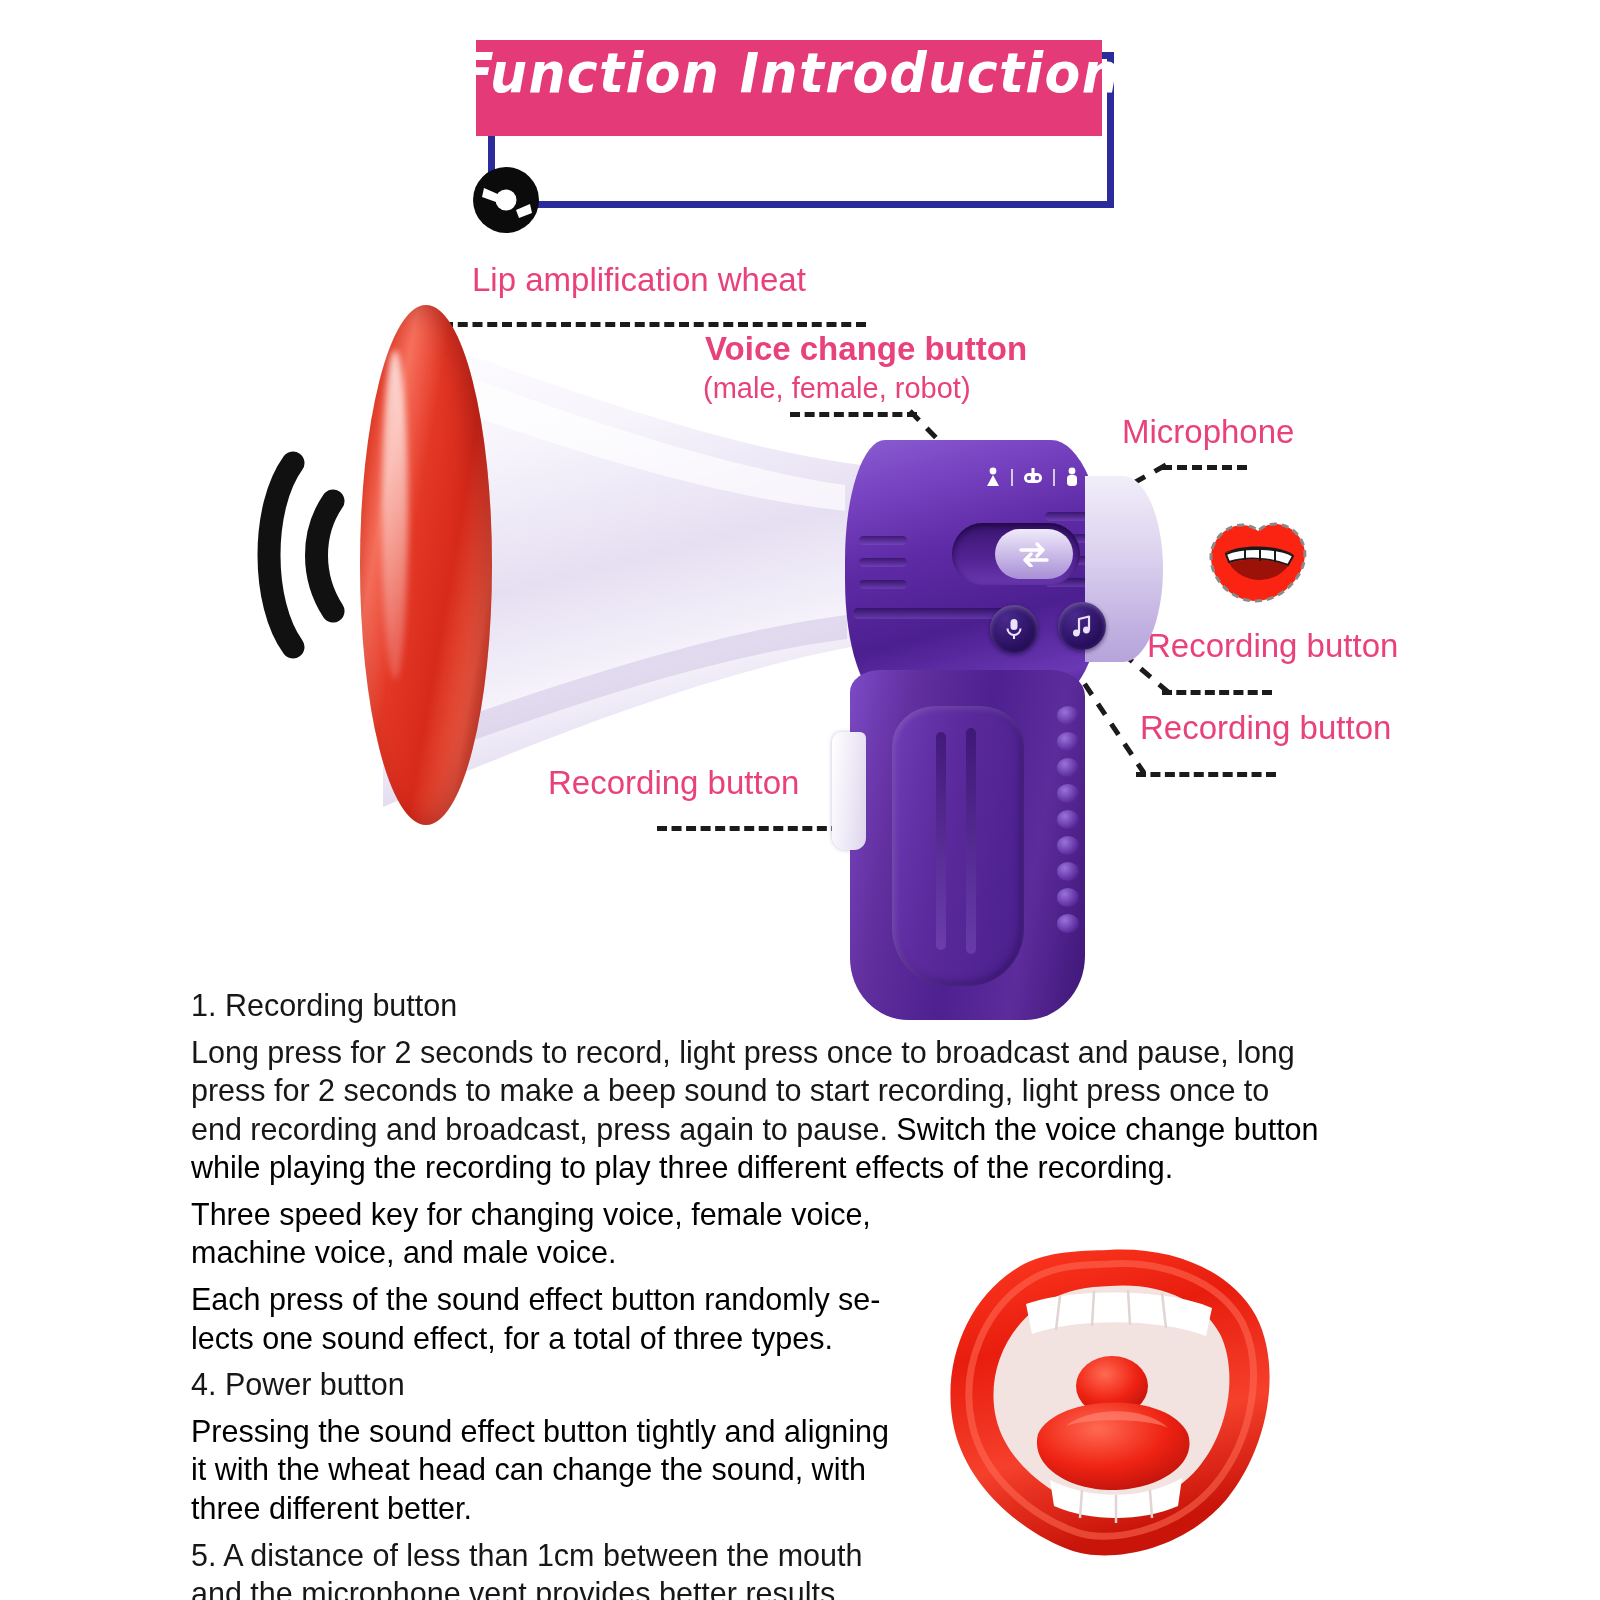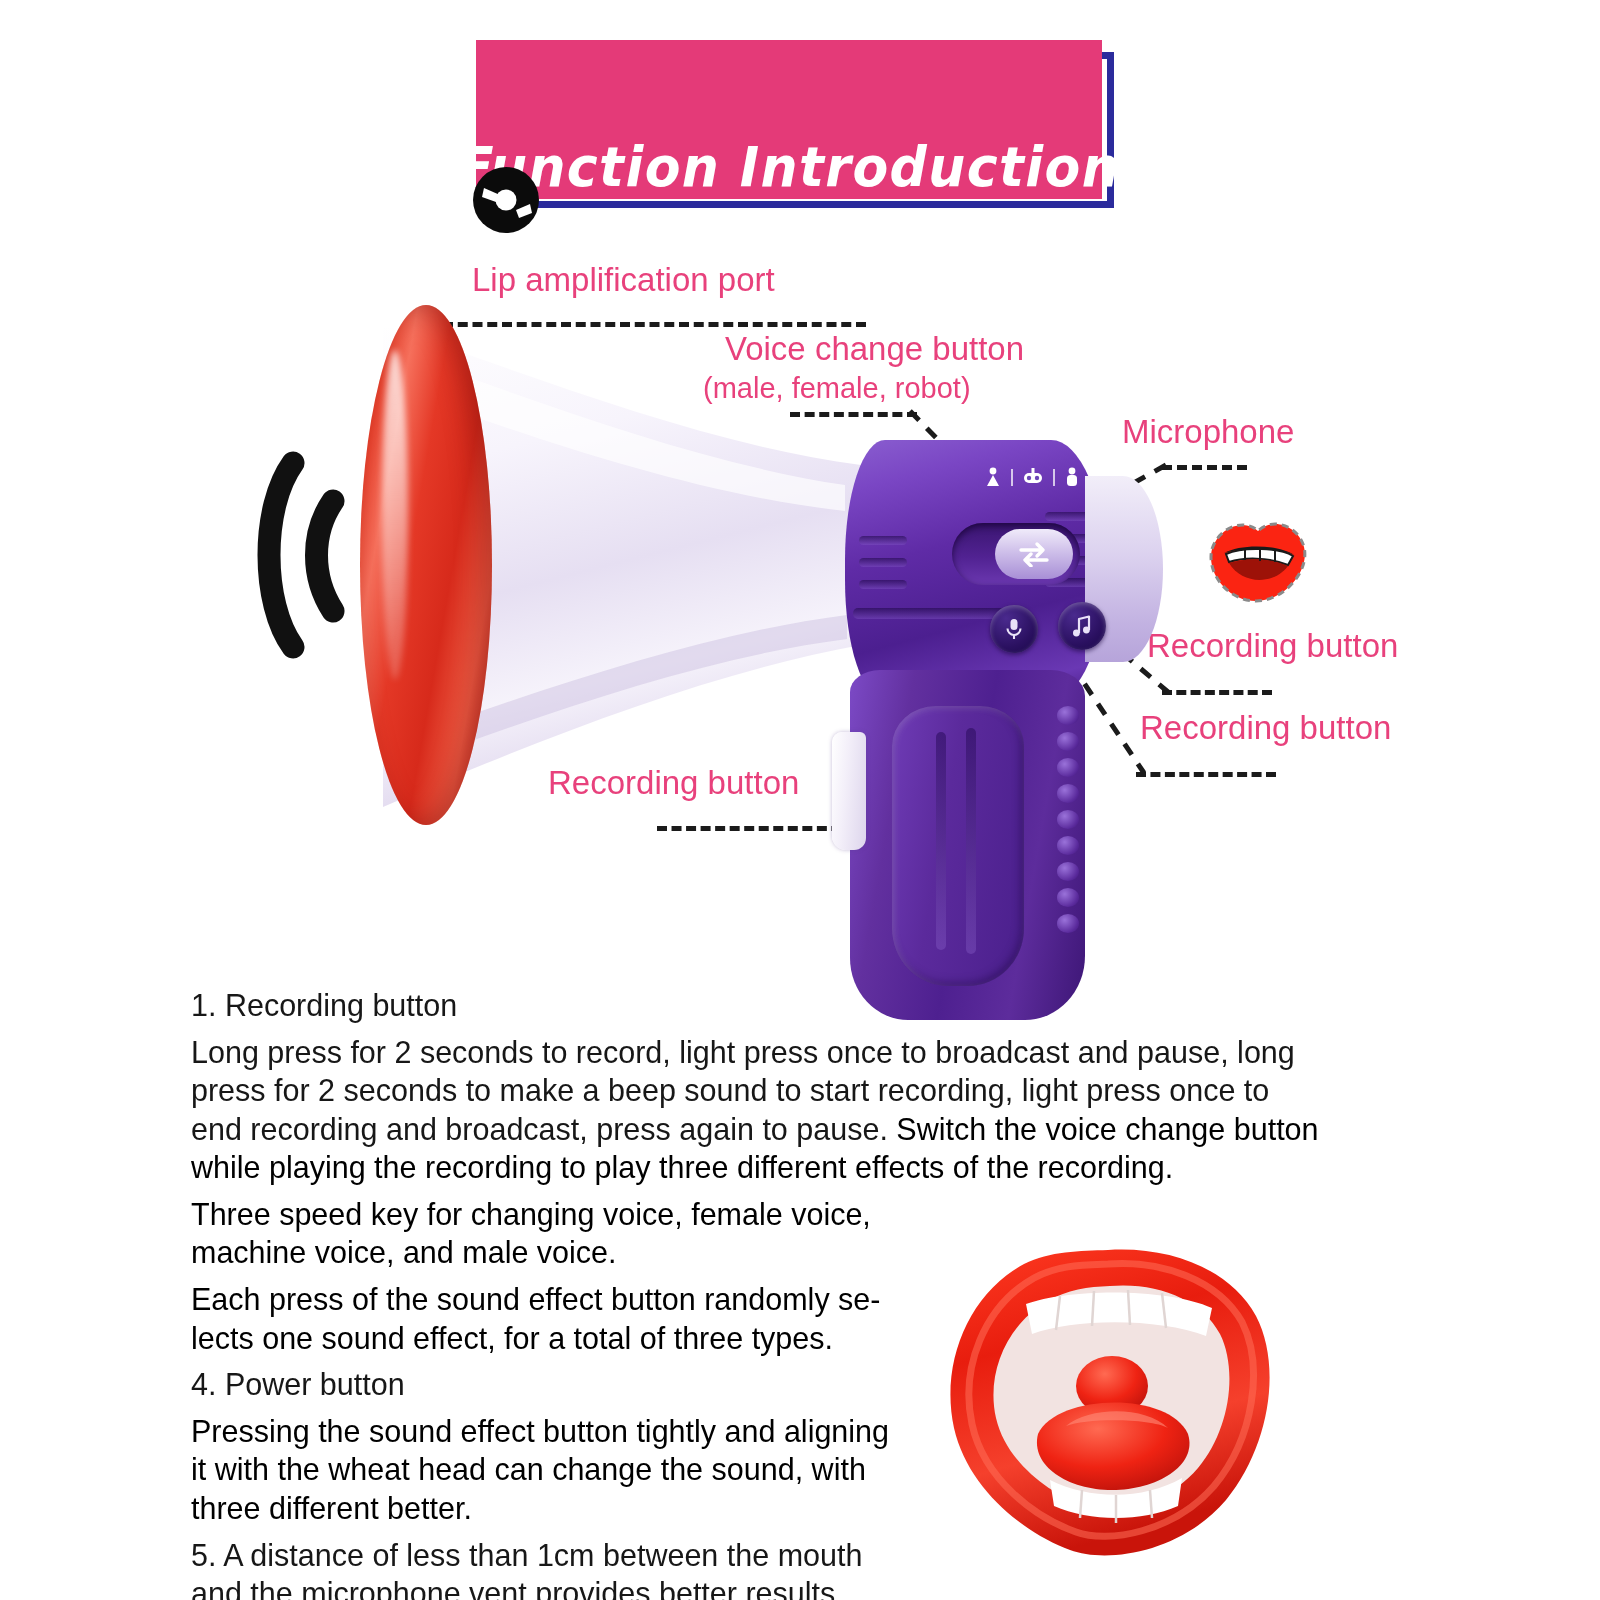--- a/index.html
+++ b/index.html
@@ -32,25 +32,25 @@
     height: 156px;
     border: 7px solid #2b2b9c;
     box-sizing: border-box;
     background: #ffffff;
   }
   #banner-fill {
     position: absolute;
     left: 6px;
     top: 4px;
     width: 626px;
-    height: 159px;
+    height: 96px;
     background: #e43a78;
     box-sizing: border-box;
     display: flex;
-    align-items: flex-end;
+    align-items: flex-start;
     justify-content: center;
   }
   #banner-title {
     color: #ffffff;
     font-size: 56px;
     font-weight: bold;
     font-style: italic;
     letter-spacing: 1.5px;
     font-family: "DejaVu Sans", sans-serif;
     transform: scaleX(0.93);
@@ -295,24 +295,24 @@
     <span id="banner-title">Function Introduction</span>
   </div>
   <svg id="cd-icon" viewBox="0 0 72 72">
     <circle cx="36" cy="36" r="33" fill="#0b0b0b"></circle>
     <circle cx="36" cy="36" r="10.5" fill="#ffffff"></circle>
     <path d="M14 24 L30 31 L26 38 L12 33 Z" fill="#ffffff"></path>
     <path d="M46 46 L60 40 L62 49 L49 54 Z" fill="#ffffff"></path>
   </svg>
 </div>
 
-<div class="callout" style="left:472px; top:262px;">Lip amplification port</div>
+<div class="callout" style="left:472px; top:262px;">Lip amplification wheat</div>
 <div class="leader-h" style="left:443px; top:322px; width:423px;"></div>
 
-<div class="callout" style="left:725px; top:331px;">Voice change button</div>
+<div class="callout" style="left:705px; top:331px;font-weight:bold;">Voice change button</div>
 <div class="callout sub" style="left:703px; top:372px;">(male, female, robot)</div>
 <div class="leader-h" style="left:790px; top:412px; width:127px;"></div>
 <svg class="leader-d" style="left:905px; top:405px; width:140px; height:140px;">
   <line x1="5" y1="6" x2="128" y2="132" stroke="#1b1b1b" stroke-width="5" stroke-dasharray="13,11"></line>
 </svg>
 
 <div class="callout" style="left:1122px; top:414px;">Microphone</div>
 <div class="leader-h" style="left:1162px; top:465px; width:85px;"></div>
 <svg class="leader-d" style="left:1092px; top:460px; width:80px; height:52px;">
   <line x1="74" y1="5" x2="4" y2="44" stroke="#1b1b1b" stroke-width="5" stroke-dasharray="13,11"></line>

